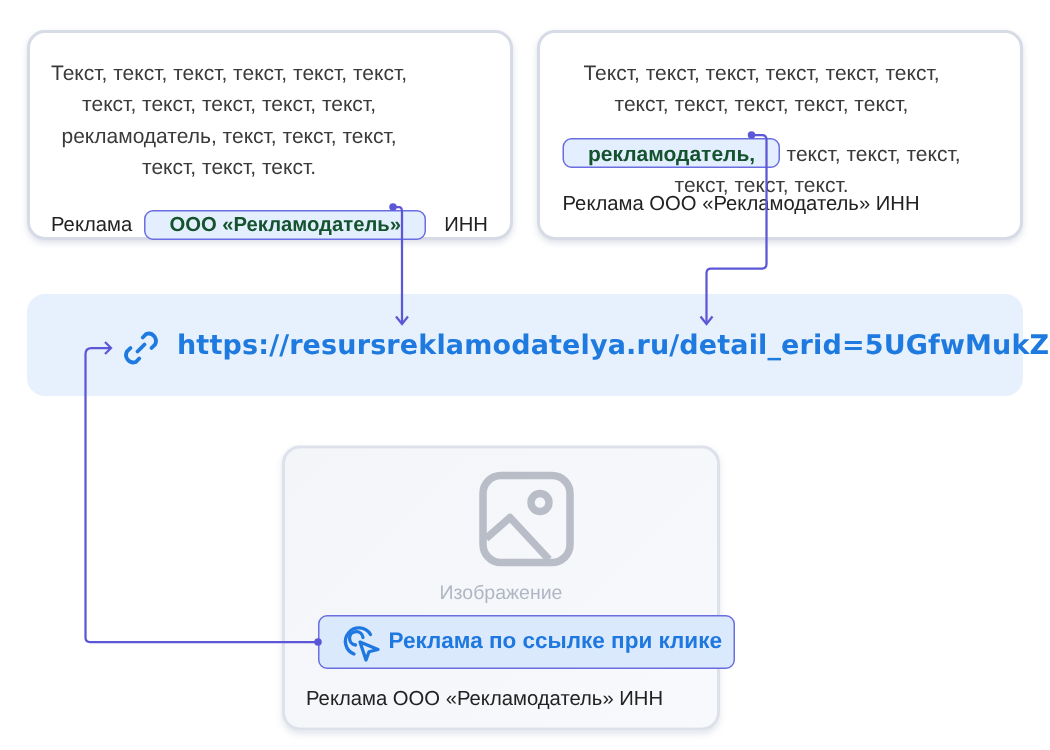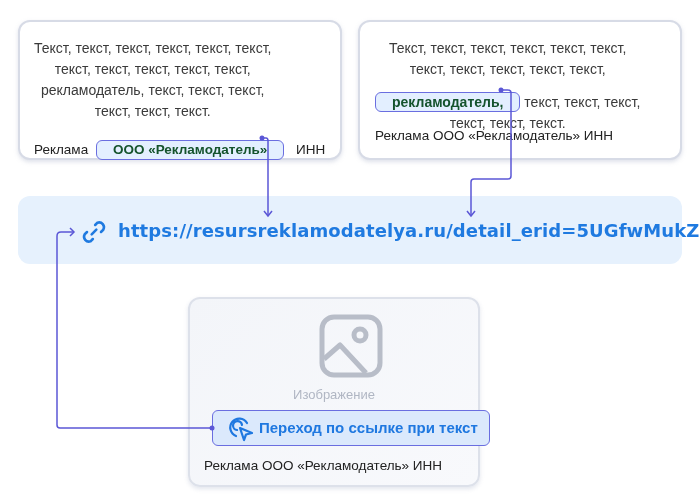--- a/index.html
+++ b/index.html
@@ -72,21 +72,21 @@
   </svg>
   <div class="img-label">Изображение</div>
   <div class="click-btn">
     <svg width="28" height="28" viewBox="0 0 28 28" style="position:absolute;left:14px;top:4px;">
       <g fill="none" stroke="#1f78e0" stroke-width="2.2" stroke-linecap="round">
         <path d="M20 8 A9 9 0 1 0 9 21"></path>
         <path d="M15 10 A4.5 4.5 0 1 0 10 15"></path>
         <path d="M13 13 L25 18 L19 19.5 L17 25 Z" stroke-linejoin="round"></path>
       </g>
     </svg>
-    <span class="click-label">Переход по ссылке при текст</span>
+    <span class="click-label">Реклама по ссылке при клике</span>
   </div>
   <div class="ad-line" style="left:14px;top:159px;">Реклама ООО «Рекламодатель» ИНН</div>
 </div>
 
 <svg class="lines" width="700" height="500" viewBox="0 0 700 500">
   <g fill="none" stroke="#5b57d6" stroke-width="1.5">
 
     <path d="M262 138 H266 Q268 138 268 141 V216"></path>
     <path d="M264 211 L268 216 L272 211"></path>
 

